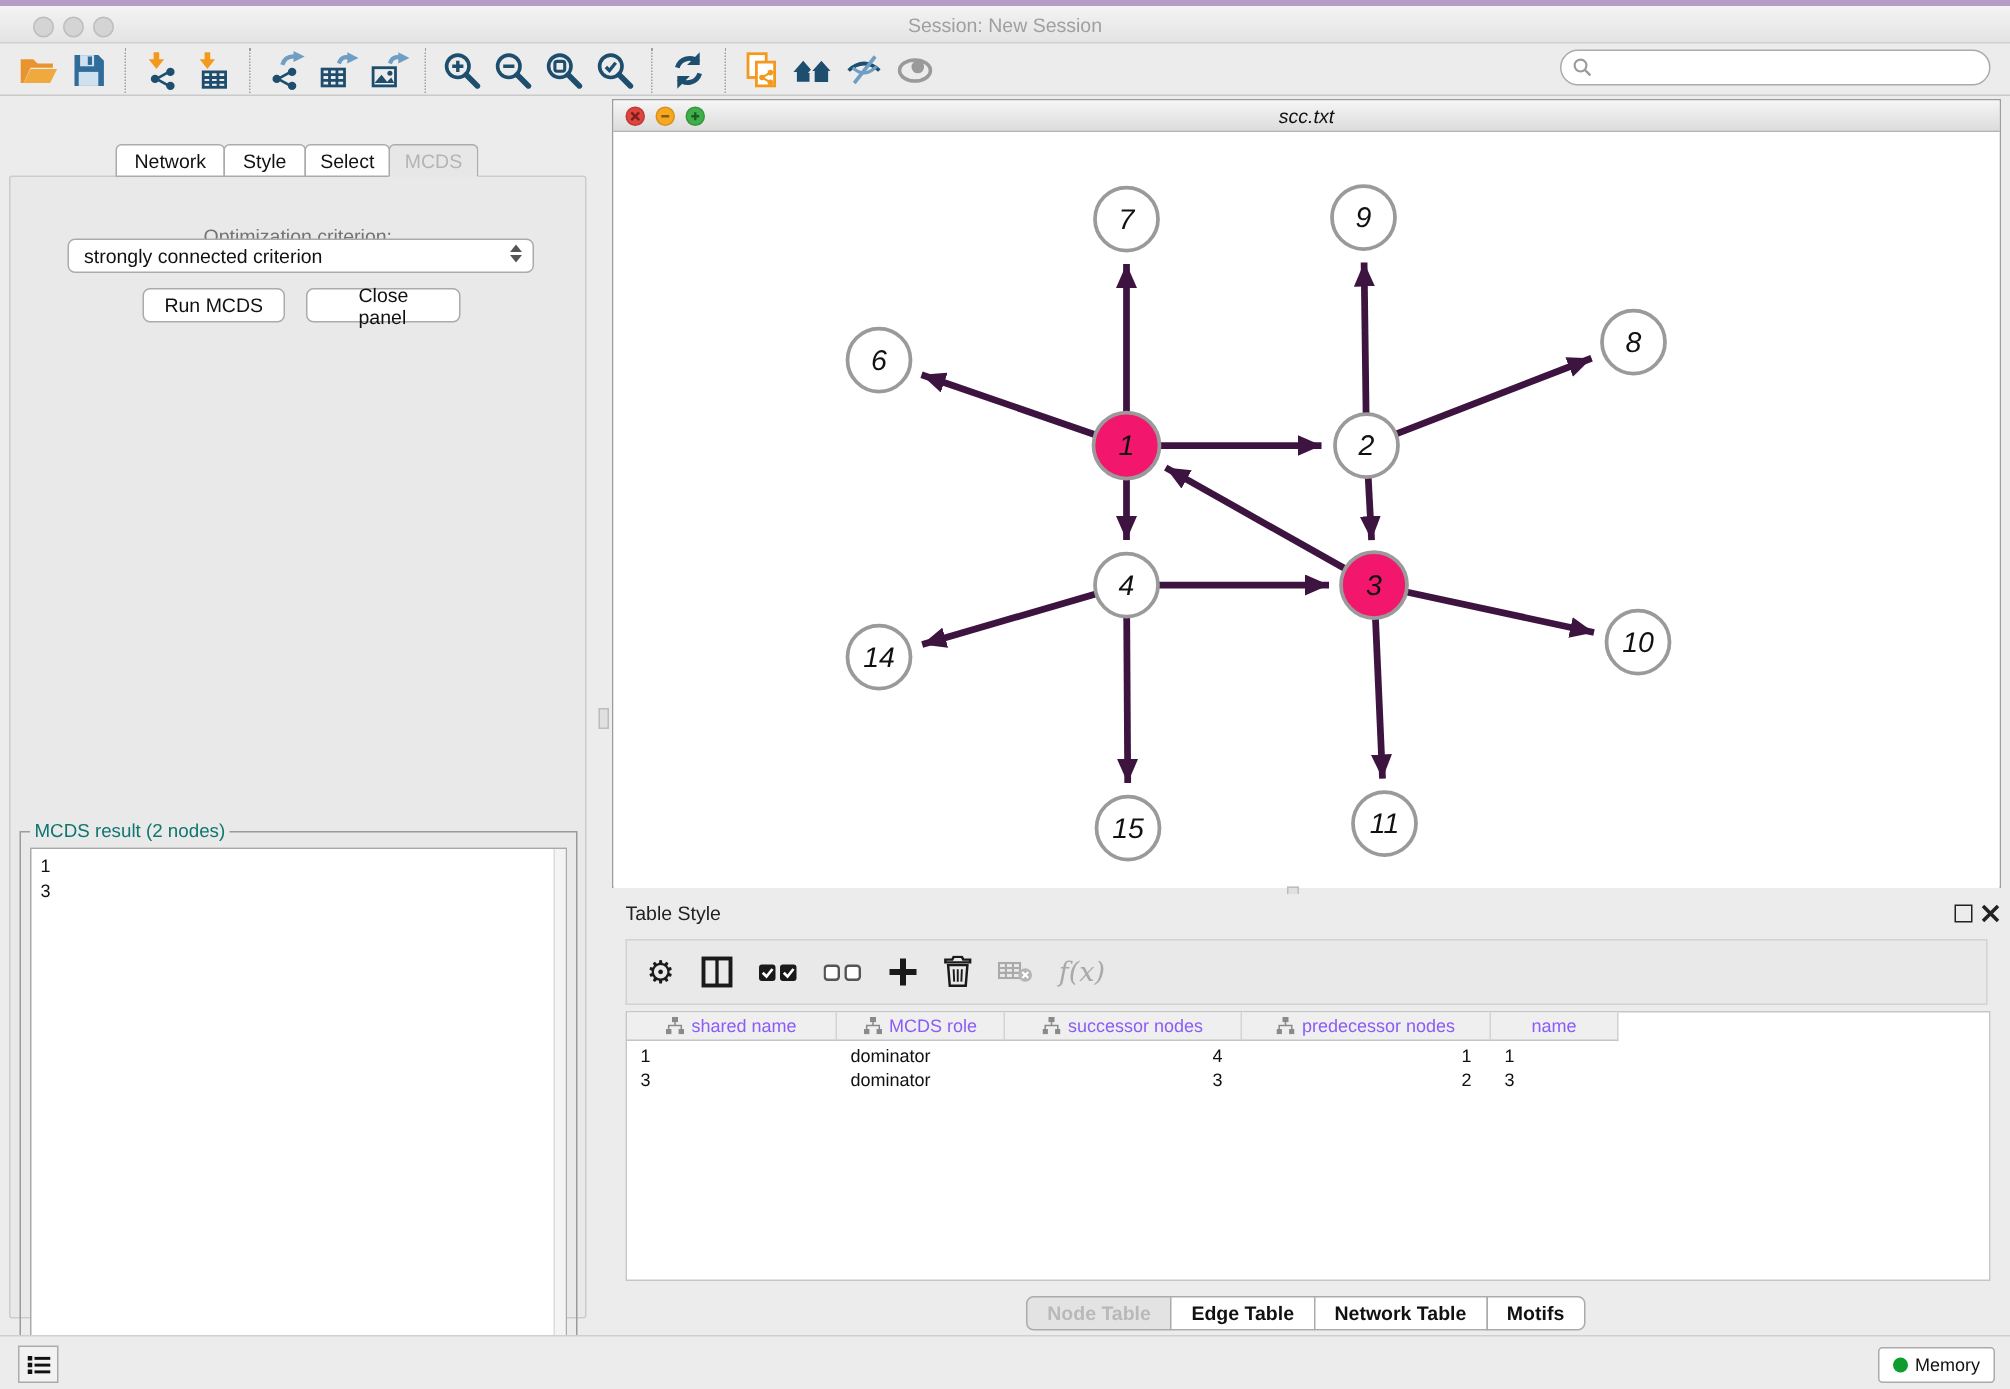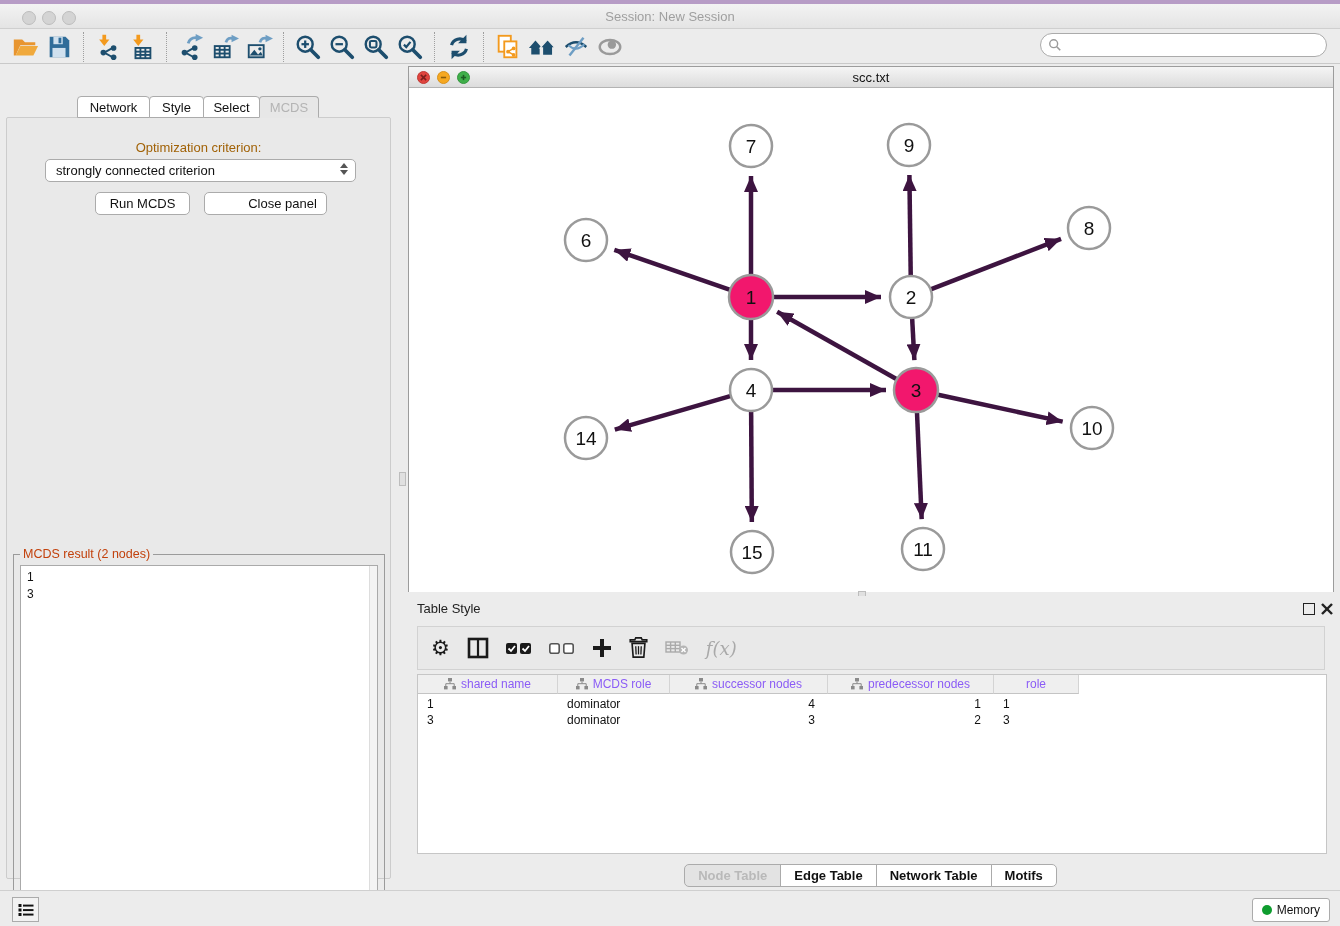--- a/index.html
+++ b/index.html
@@ -20,39 +20,39 @@
 
   
   #control-panel { position:absolute; left:0; top:64px; width:397px; height:826px; background:#ececec; }
   #cp-header { position:absolute; left:0; top:0; width:100%; height:30px; }
   #cp-title { position:absolute; left:14px; top:8px; font-size:13px; color:#222; }
   .mini-ctl { position:absolute; top:8px; width:12px; height:12px; cursor:pointer; }
   #cp-tabs { position:absolute; left:78px; top:32px; height:22px; display:flex; z-index:3; }
   .cp-tab { height:22px; border:1px solid #ababab; background:#fff; font-size:13px; color:#111; display:flex; align-items:center; justify-content:center; margin-left:-1px; border-radius:4px 4px 0 0; cursor:pointer; padding:0 2px;text-align:right; }
   .cp-tab.sel { background:#e7e7e7; color:#b4b4b4; border-bottom-color:#e7e7e7; }
   #cp-content { position:absolute; left:6px; top:53px; width:385px; height:762px; background:#e9e9e9; border:1px solid #cccccc; border-radius:2px; }
-  #opt-label { position:absolute; left:0; top:22px; width:100%; text-align:center; font-size:13px; color:#a16207; }
+  #opt-label { position:absolute; left:0; top:32px; width:100%; text-align:center; font-size:13px; color:#737373; }
   #criterion-select { position:absolute; left:38px; top:41px; width:311px; height:23px; background:#fff; border:1px solid #ababab; border-radius:5px; font-size:13px; color:#111; display:flex; align-items:center; padding-left:10px; cursor:pointer; }
   #criterion-select .stepper { position:absolute; right:7px; top:3px; display:flex; flex-direction:column; gap:2px; }
   .chev { width:0; height:0; border-left:4px solid transparent; border-right:4px solid transparent; }
   .chev.up { border-bottom:5px solid #555; }
   .chev.dn { border-top:5px solid #555; }
   .cp-btn { position:absolute; top:74px; height:23px; background:#fff; border:1px solid #ababab; border-radius:5px; font-size:13px; color:#111; display:flex; align-items:center; justify-content:center; cursor:pointer; }
   #run-btn { left:88px; width:95px; }
-  #close-btn { left:197px; width:123px;padding-left:34px; }
+  #close-btn { left:197px; width:103px;padding-left:34px; }
   #result-group { position:absolute; left:6px; top:436px; width:372px; height:378px; border:1px solid #9b9b9b; }
-  #result-legend { position:absolute; left:6px; top:-8px; background:#e9e9e9; padding:0 3px; font-size:12.5px; color:#c2410c; }
+  #result-legend { position:absolute; left:6px; top:-8px; background:#e9e9e9; padding:0 3px; font-size:12.5px; color:#0f766e; }
   #result-text { position:absolute; left:6px; top:10px; right:6px; bottom:5px; background:#fff; border:1px solid #aaa; font-size:12px; line-height:17px; padding:3px 0 0 6px; color:#111; white-space:pre; overflow:hidden; }
   #result-scroll { position:absolute; right:7px; top:11px; bottom:6px; width:8px; background:#f4f4f4; border-left:1px solid #ddd; }
 
   #v-splitter { position:absolute; left:397px; top:64px; width:11px; height:826px; background:#ececec; }
   #v-handle { position:absolute; left:2px; top:408px; width:7px; height:14px; background:#e0e0e0; border:1px solid #bdbdbd; cursor:col-resize; }
 
   
-  #net-frame { position:absolute; left:408px; top:66px; width:926px; height:610px; border:1px solid #9c9c9c; background:#fff; }
+  #net-frame { position:absolute; left:408px; top:66px; width:926px; height:610px; border:1px solid #9c9c9c; background:#fff;font-style:italic; }
   #net-titlebar { position:absolute; left:0; top:0; width:100%; height:21px; background:linear-gradient(#f5f5f5,#dcdcdc); border-bottom:1px solid #b3b3b3; }
   .itl { position:absolute; top:3.5px; width:13px; height:13px; border-radius:50%; display:flex; align-items:center; justify-content:center; cursor:pointer; }
   #net-title { position:absolute; top:3px; left:0; width:100%; text-align:center; font-size:13px; color:#111; }
   #net-canvas { position:absolute; left:0; top:21px; width:924px; height:503px; background:#fff; cursor:default; }
 
   #h-splitter { position:absolute; left:408px; top:592px; width:926px; height:4px; background:#ececec; }
   #h-handle { position:absolute; left:450px; top:-1px; width:8px; height:6px; background:#e0e0e0; border:1px solid #bdbdbd; cursor:row-resize; }
 
   
   #table-panel { position:absolute; left:408px; top:596px; width:926px; height:294px; background:#ececec; }
@@ -491,21 +491,21 @@
               <g fill="#8a8a8a">
                 <rect x="4" y="0" width="4" height="3.4"></rect>
                 <rect x="0" y="8" width="3.6" height="3.4"></rect>
                 <rect x="8.4" y="8" width="3.6" height="3.4"></rect>
               </g>
               <path d="M6 3.4v2.3 M6 5.7H1.8V8 M6 5.7h4.2V8" stroke="#8a8a8a" fill="none"></path>
             </svg>
             <span>predecessor nodes</span>
           </div>
           <div class="th" style="left: 576px; width: 85px;">
-            <span>role</span>
+            <span>name</span>
           </div>
         </div>
       <div id="tbody">
           <div class="tr-row" style="top: 21px;">
             <div class="td" style="left: 0px; width: 140px; text-align: left; padding: 0px 0px 0px 9px;">1</div>
             <div class="td" style="left: 140px; width: 112px; text-align: left; padding: 0px 0px 0px 9px;">dominator</div>
             <div class="td" style="left: 252px; width: 158px; text-align: right; padding: 0px 13px 0px 0px;">4</div>
             <div class="td" style="left: 410px; width: 166px; text-align: right; padding: 0px 13px 0px 0px;">1</div>
             <div class="td" style="left: 576px; width: 85px; text-align: left; padding: 0px 0px 0px 9px;">1</div>
           </div>

